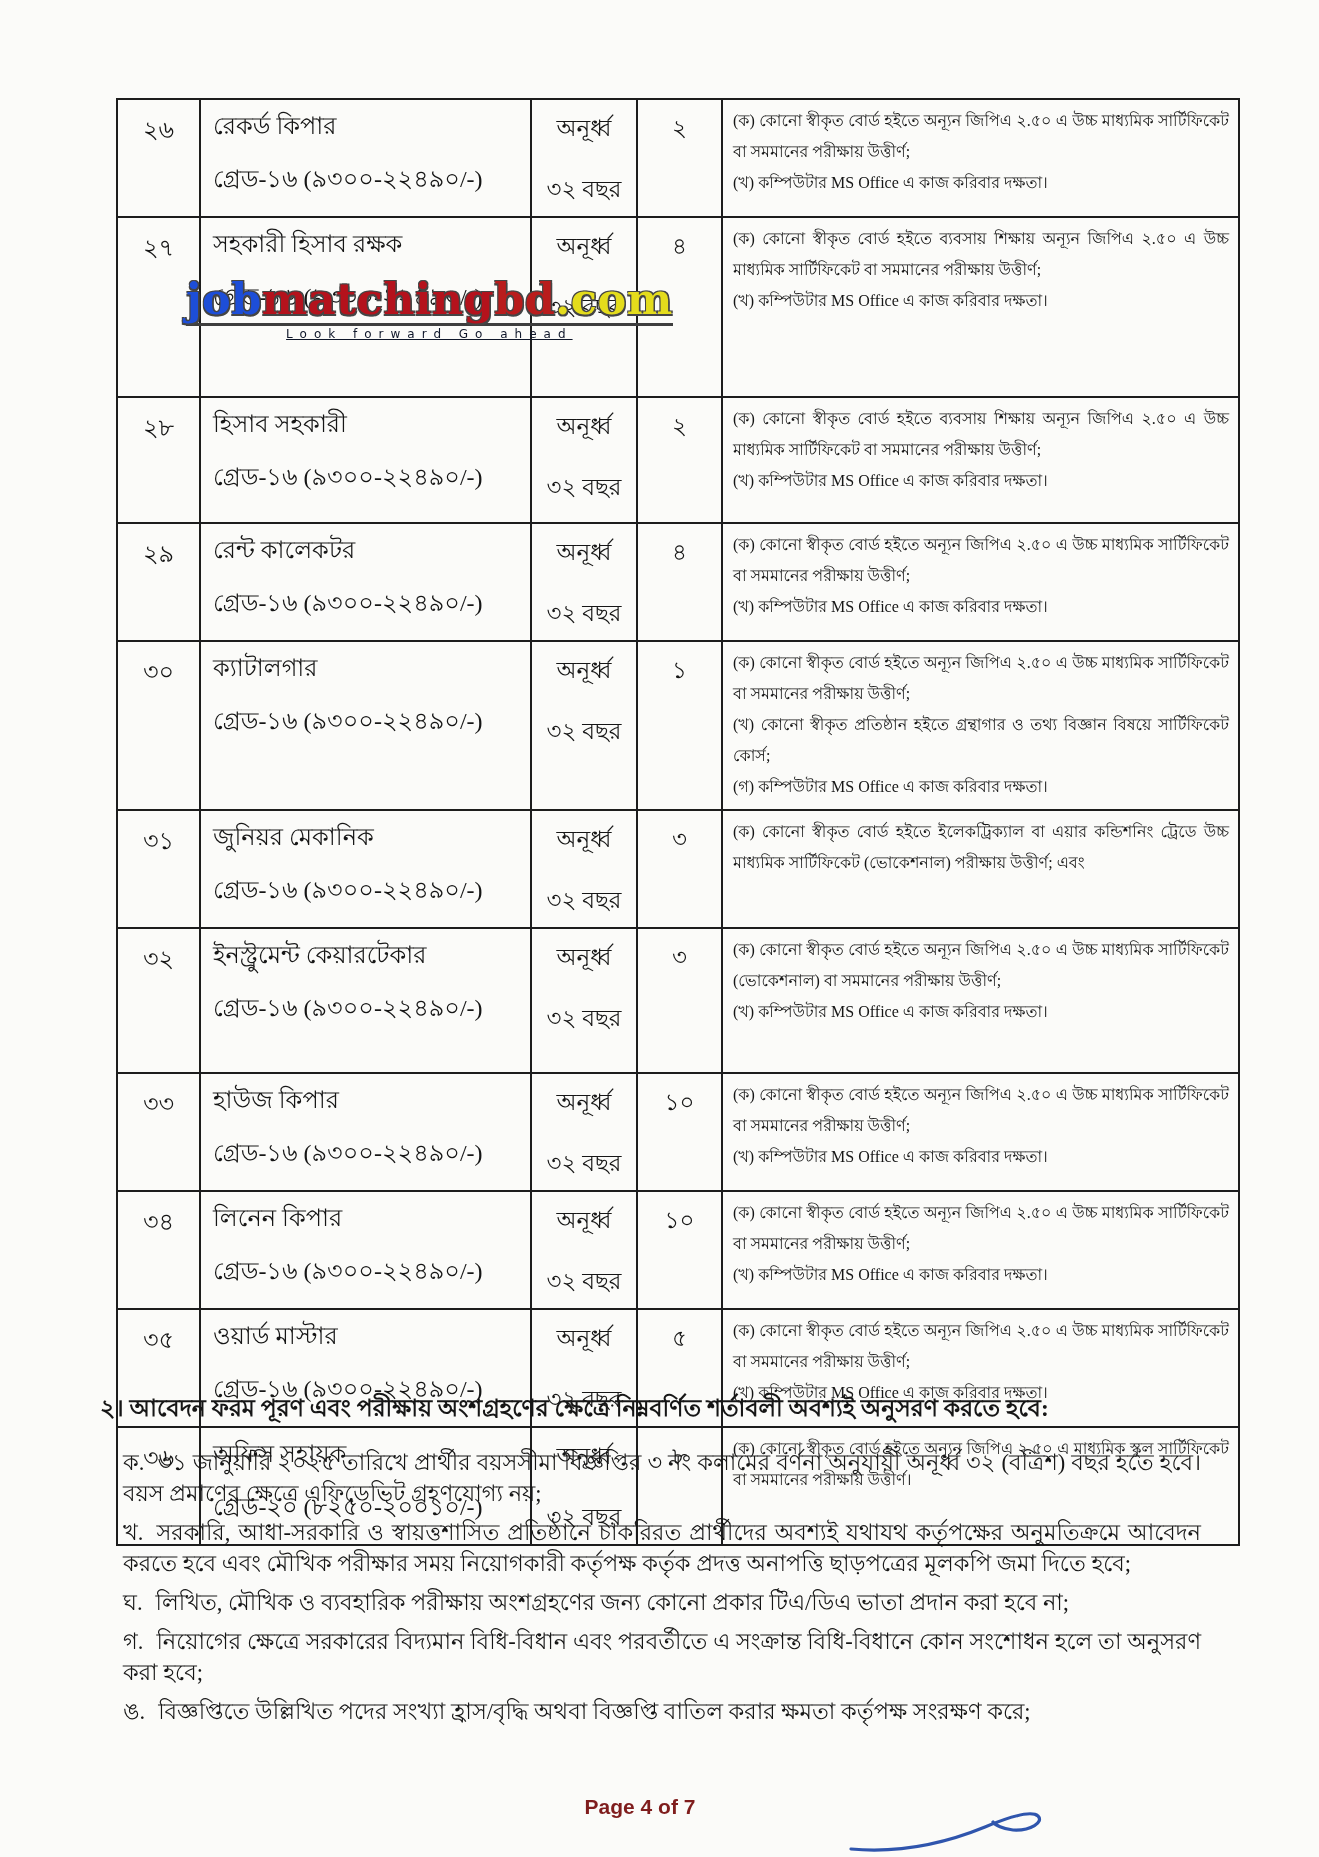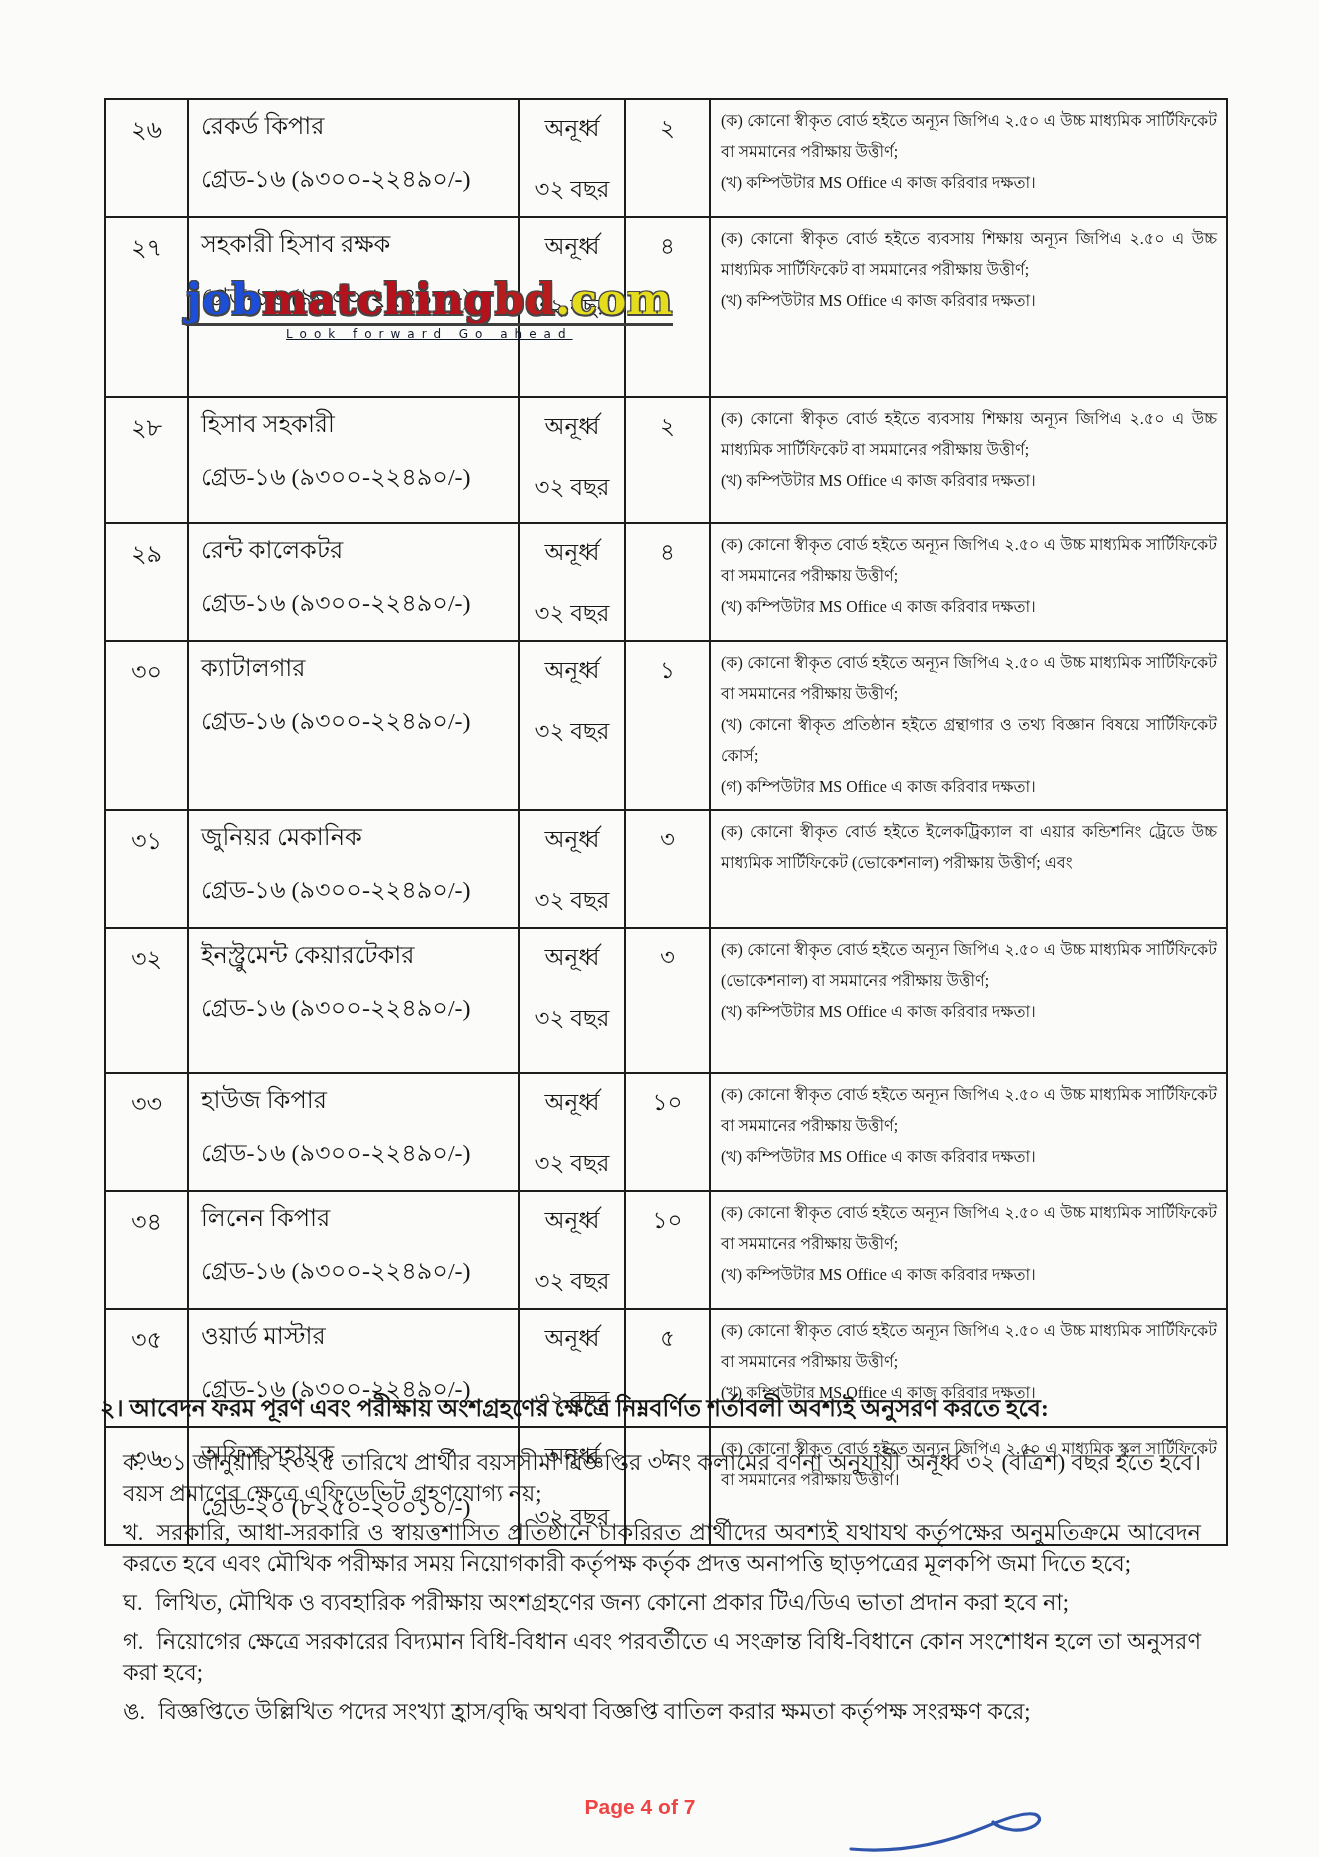--- a/index.html
+++ b/index.html
@@ -8,21 +8,21 @@
     background:#fbfbf9;
     position:relative;
     font-family:"Liberation Serif","DejaVu Serif",serif;
     color:#161616;
     overflow:hidden;
   }
   .page{position:absolute;inset:0;}
 
   
   table.vtable{
-    position:absolute;left:104px;top:98px;width:1122px;
+    position:absolute;left:116px;top:98px;width:1122px;
     border-collapse:collapse;table-layout:fixed;
     background:transparent;
   }
   .vtable td{
     border:2px solid #1d1d1d;
     vertical-align:top;
     padding:6px 8px;
   }
   .vtable tr:nth-child(1){height:99px}
   .vtable tr:nth-child(2){height:180px}
@@ -67,21 +67,21 @@
   .section2{position:absolute;left:100px;top:1392px;width:1112px;}
   .s2-heading{font-weight:bold;font-size:23.5px;line-height:32px;}
   .conds{margin-top:23px;padding-left:23px;}
   .cond{font-size:22.5px;line-height:31px;text-align:justify;margin-bottom:8px;width:1078px;}
   .cond-label{margin-right:13px;}
 
   
   .footer{
     position:absolute;top:1795px;left:0;width:1280px;text-align:center;
     font-family:"Liberation Sans","DejaVu Sans",sans-serif;
-    font-weight:bold;font-size:21px;color:#ef4444;
+    font-weight:bold;font-size:21px;color:#7f1d1d;
   }
   .signature{position:absolute;left:845px;top:1800px;}
 </style>
 </head>
 <body>
 
 <div class="page">
 
   <table class="vtable">
     <colgroup>

